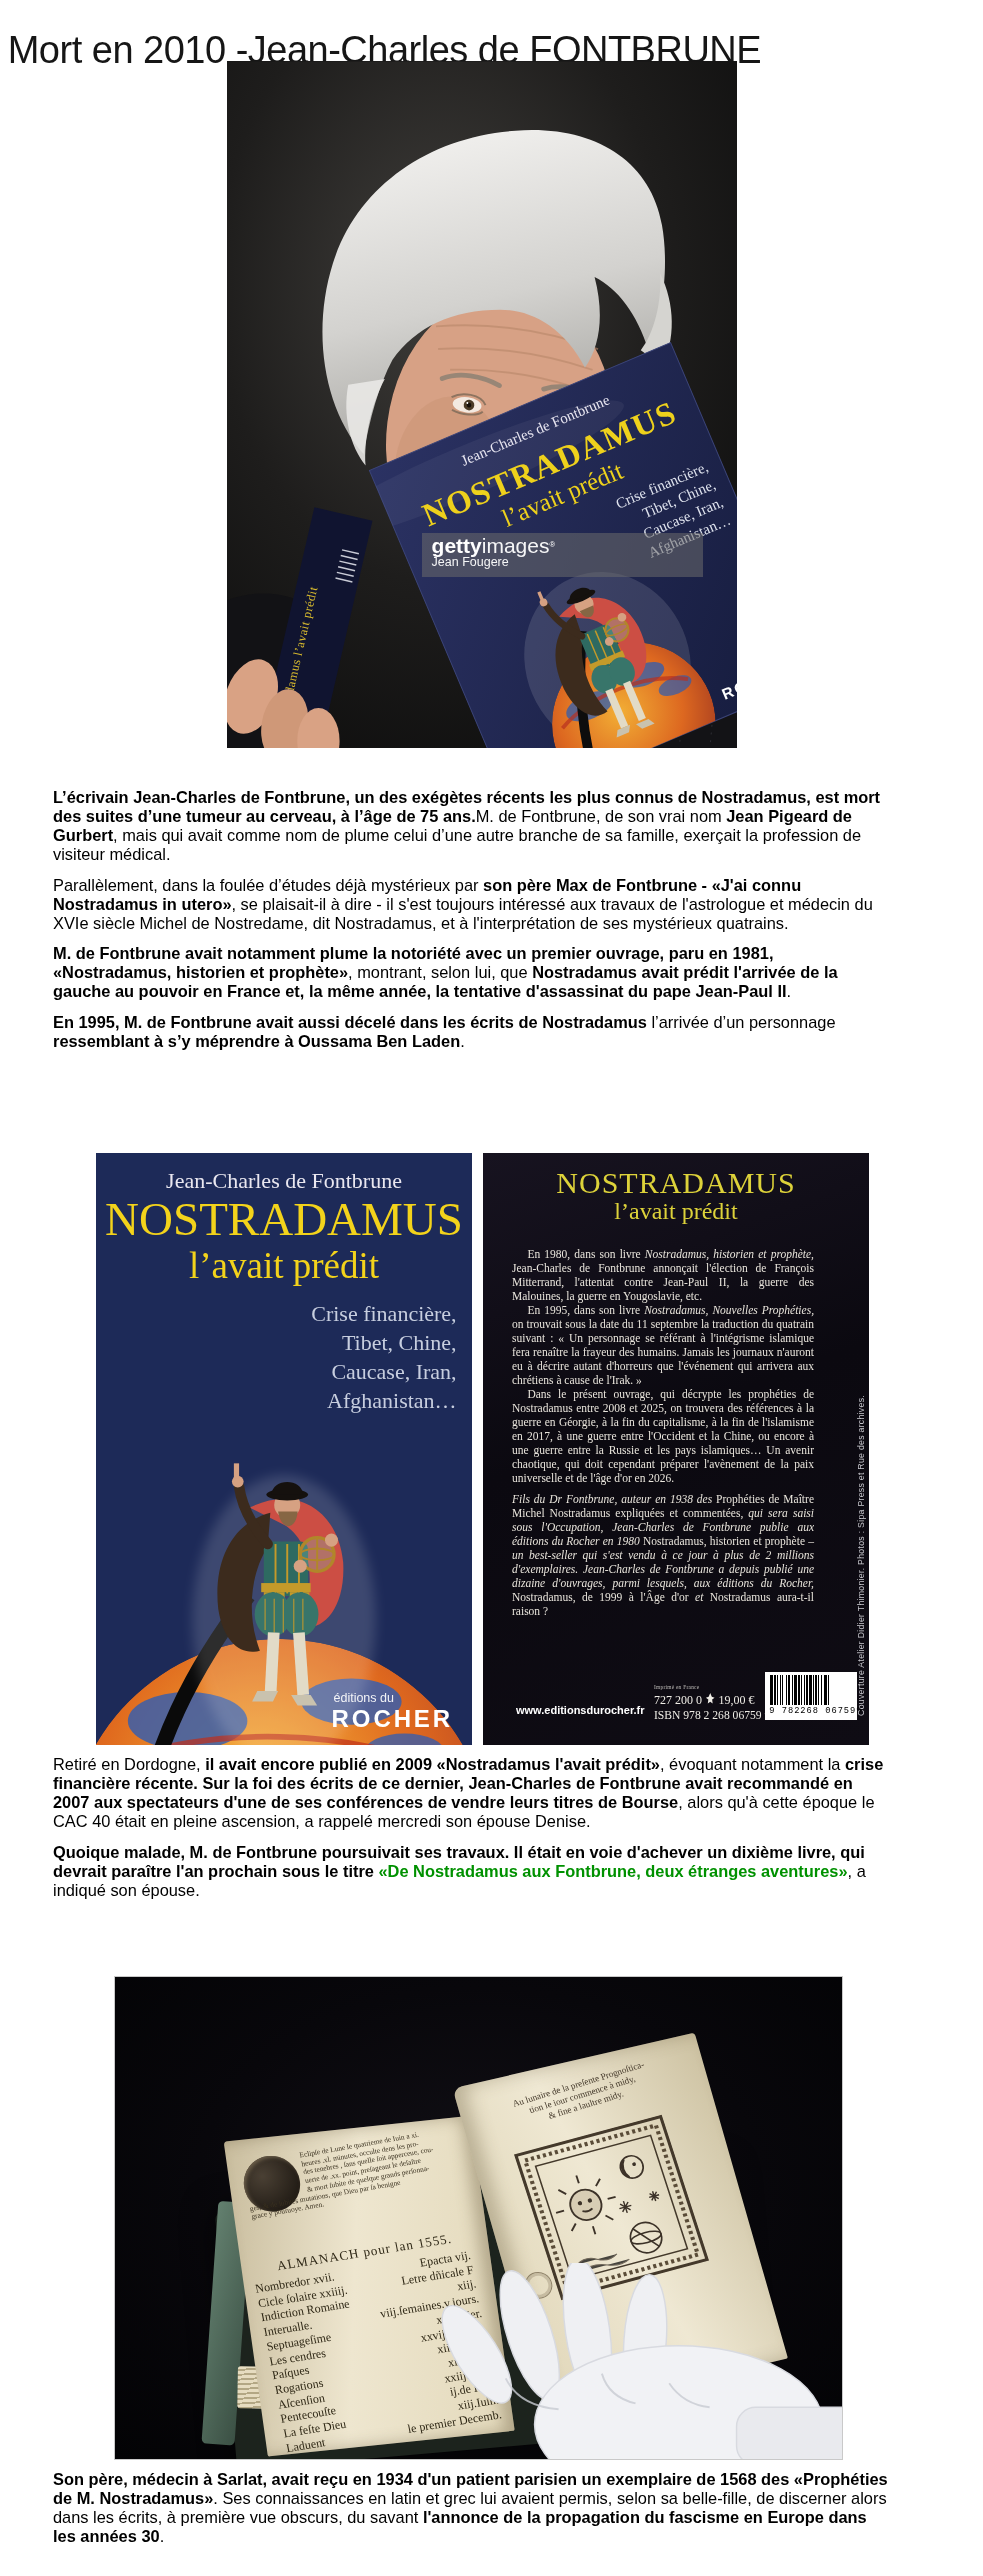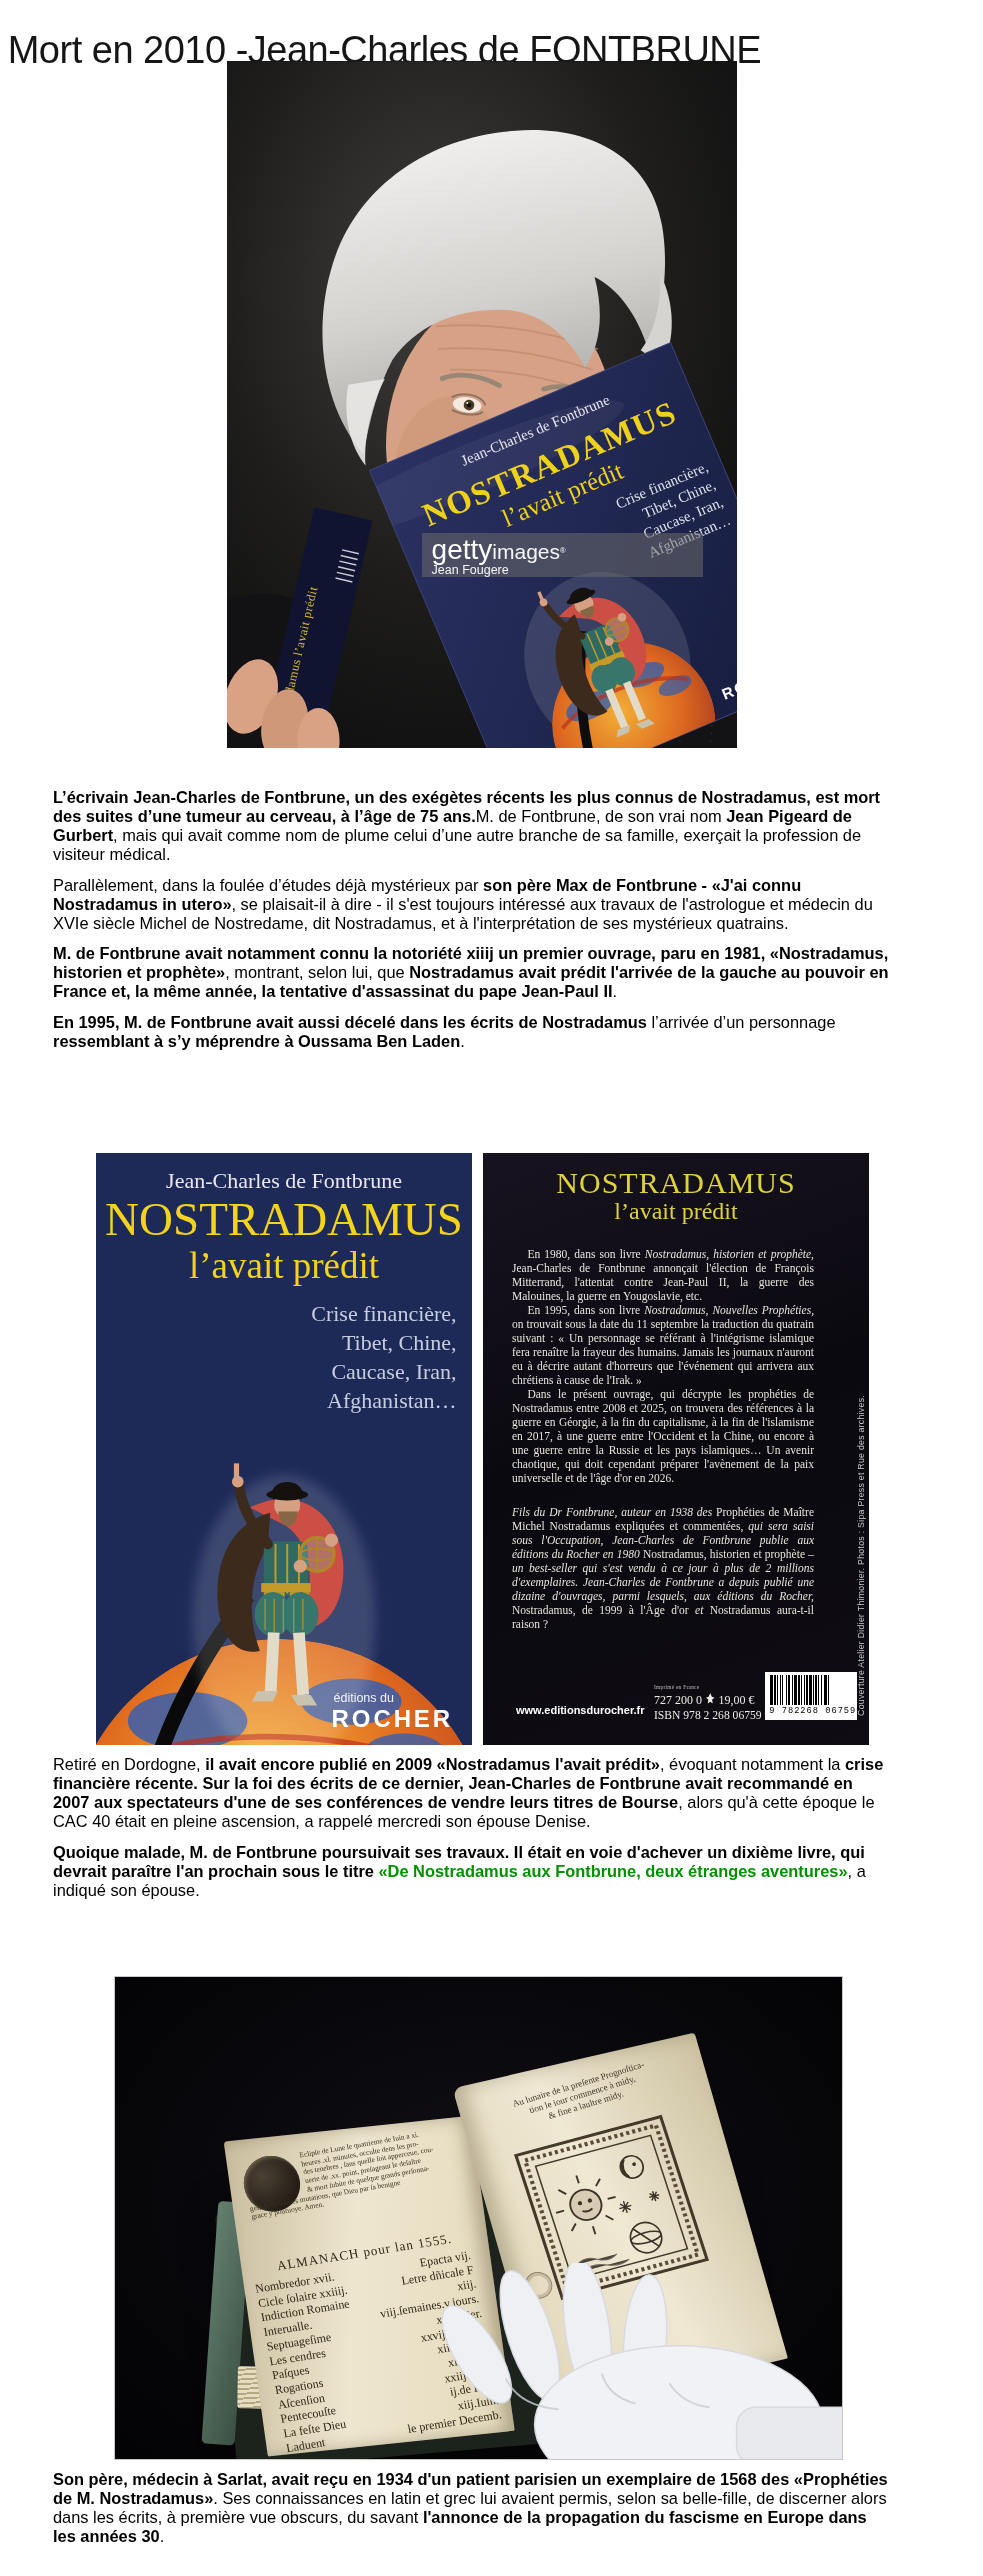--- a/index.html
+++ b/index.html
@@ -9,21 +9,21 @@
   
   .page-title{position:absolute;left:7.7px;top:4px;font-size:38px;font-weight:400;
               color:#161616;letter-spacing:-0.5px;white-space:nowrap;}
 
   
   .hero{position:absolute;left:227px;top:61px;width:510px;height:687px;margin:0;
         background:#141414;overflow:hidden;}
   .hero svg{position:absolute;left:0;top:0;}
   .getty{position:absolute;left:195px;top:472px;width:281px;height:44px;
          background:rgba(108,108,108,.55);color:#fff;padding:1px 0 0 9.6px;box-sizing:border-box;z-index:5;}
-  .getty .gb{font-weight:normal;font-size:28px;}
+  .getty .gb{font-weight:bold;font-size:21px;}
   .getty .gl{font-weight:normal;font-size:21px;opacity:.95;margin-top:30px;}
   .getty sup{font-size:7.7px;}
   .getty-line2{font-size:12.5px;margin-top:-2.9px;opacity:.95;}
 
   
   .article-block{position:absolute;left:53px;width:840px;font-size:16.4px;line-height:19px;color:#000;}
   .s1{top:788px}.s2{top:1755px}.s3{top:2470px}
   .para{margin:0 0 11.6px 0;}
   .para .b{font-weight:bold;}
   .para .g{font-weight:bold;color:#009100;}
@@ -46,21 +46,21 @@
   .fc-pub-big{font-size:24px;font-weight:bold;letter-spacing:2.9px;}
 
   .bc-title{position:absolute;top:12.5px;width:100%;text-align:center;
             font-family:"Liberation Serif",serif;font-size:30px;color:#ddd23a;letter-spacing:1px;}
   .bc-sub{position:absolute;top:45px;width:100%;text-align:center;
           font-family:"Liberation Serif",serif;font-size:24px;color:#ddd23a;}
   .bc-text{position:absolute;left:29px;top:94px;width:302px;
            font-family:"Liberation Serif",serif;font-size:11.5px;line-height:14px;
            color:#e9e5dc;text-align:justify;}
   .bc-p{margin:0;text-indent:15.4px;}
-  .bc-p.gap{margin-top:20px;text-indent:0;}
+  .bc-p.gap{margin-top:7px;text-indent:0;}
   .bc-p .it{font-style:italic;}
   .bc-site{position:absolute;left:33px;bottom:29px;font-size:11px;font-weight:bold;color:#fff;}
   .bc-print{position:absolute;left:171px;bottom:23px;width:120px;color:#efede6;
             font-family:"Liberation Serif",serif;}
   .bc-tiny{font-size:5.3px;letter-spacing:0.3px;opacity:.75;margin-bottom:2.9px;filter:blur(0.2px);white-space:nowrap;}
   .bc-price{font-size:12px;display:flex;gap:3.9px;}
   .rocher-glyph{display:inline-block;width:8.7px;height:10.6px;background:#efede6;
     clip-path:polygon(50% 0,68% 35%,100% 45%,72% 62%,78% 100%,50% 82%,22% 100%,28% 62%,0 45%,32% 35%);}
   .bc-isbn{font-size:11.6px;margin-top:1px;}
   .bc-barcode{position:absolute;right:11.6px;bottom:25px;width:92px;height:48px;background:#fff;
@@ -280,21 +280,21 @@
     </svg>
     <div class="getty">
       <div><span class="gb">getty</span><span class="gl">images</span><sup>®</sup></div>
       <div class="getty-line2">Jean Fougere</div>
     </div>
   </figure>
 
   <div class="article-block s1">
       <div class="para"><span class="b">L’écrivain Jean-Charles de Fontbrune, un des exégètes récents les plus connus de Nostradamus, est mort des suites d’une tumeur au cerveau, à l’âge de 75 ans.</span><span>M. de Fontbrune, de son vrai nom </span><span class="b">Jean Pigeard de Gurbert</span><span>, mais qui avait comme nom de plume celui d’une autre branche de sa famille, exerçait la profession de visiteur médical.</span></div>
       <div class="para"><span>Parallèlement, dans la foulée d’études déjà mystérieux par </span><span class="b">son père Max de Fontbrune - «J'ai connu Nostradamus in utero»</span><span>, se plaisait-il à dire - il s'est toujours intéressé aux travaux de l'astrologue et médecin du XVIe siècle Michel de Nostredame, dit Nostradamus, et à l'interprétation de ses mystérieux quatrains.</span></div>
-      <div class="para"><span class="b">M. de Fontbrune avait notamment connu la notoriété xiiij un premier ouvrage, paru en 1981, «Nostradamus, historien et prophète»</span><span>, montrant, selon lui, que </span><span class="b">Nostradamus avait prédit l'arrivée de la gauche au pouvoir en France et, la même année, la tentative d'assassinat du pape Jean-Paul II</span><span>.</span></div>
+      <div class="para"><span class="b">M. de Fontbrune avait notamment plume la notoriété avec un premier ouvrage, paru en 1981, «Nostradamus, historien et prophète»</span><span>, montrant, selon lui, que </span><span class="b">Nostradamus avait prédit l'arrivée de la gauche au pouvoir en France et, la même année, la tentative d'assassinat du pape Jean-Paul II</span><span>.</span></div>
       <div class="para"><span class="b">En 1995, M. de Fontbrune avait aussi décelé dans les écrits de Nostradamus</span><span> l’arrivée d’un personnage </span><span class="b">ressemblant à s’y méprendre à Oussama Ben Laden</span><span>.</span></div>
     </div>
 
   <div class="cover front">
     <div class="fc-author">Jean-Charles de Fontbrune</div>
     <div class="fc-title">NOSTRADAMUS</div>
     <div class="fc-sub">l’avait prédit</div>
     <div class="fc-taglines" id="fc-taglines">
         <div>Crise financière,</div>
         <div>Tibet, Chine,</div>

